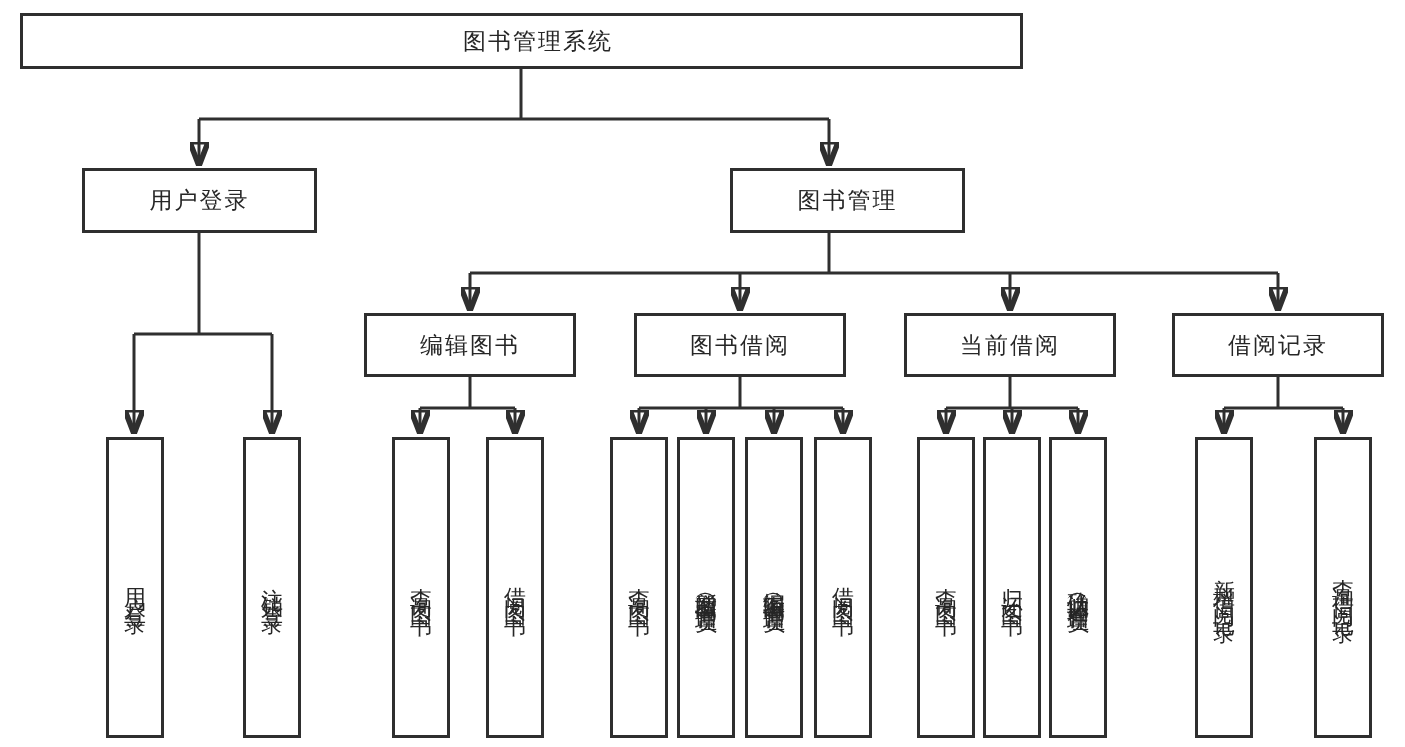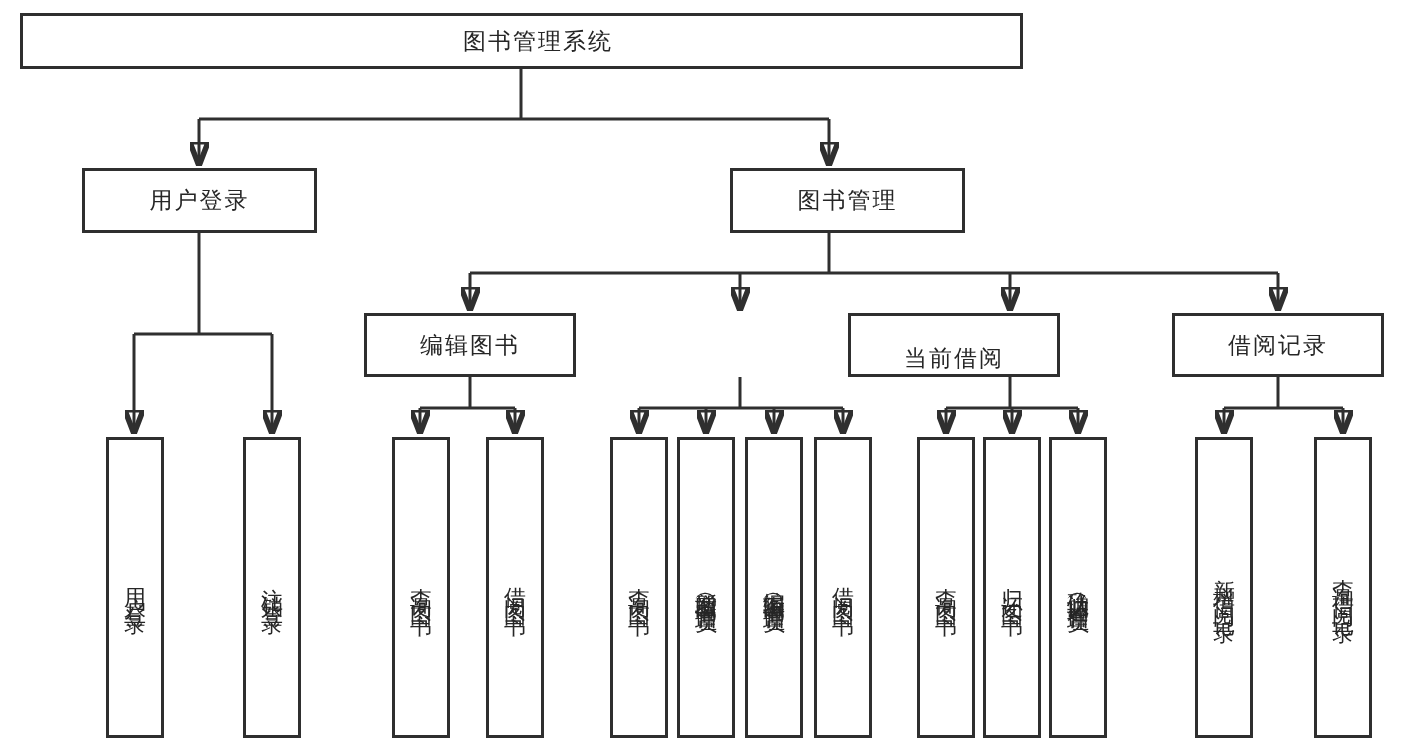--- a/index.html
+++ b/index.html
@@ -45,21 +45,21 @@
   }
   .vtext.tight { letter-spacing: 3px; }
   
   .n-root  { left: 20px;  top: 13px;  width: 1003px; height: 56px; padding-left: 33px; }
   .lv2     { top: 168px; width: 235px; height: 65px; }
   .n-userlogin { left: 82px; }
   .n-bookmgmt  { left: 730px; }
   .lv3     { top: 313px; width: 212px; height: 64px; }
   .n-newbook   { left: 364px; }
   .n-borrow    { left: 634px; }
-  .n-current   { left: 848px; align-items: flex-end; }
+  .n-current   { left: 904px; }
   .n-records   { left: 1172px; }
   .leaf    { top: 437px; width: 58px; height: 301px; }
   .l-a1 { left: 106px; }
   .l-a2 { left: 243px; }
   .l-b1 { left: 392px; }
   .l-b2 { left: 486px; }
   .l-c1 { left: 610px; }
   .l-c2 { left: 677px; }
   .l-c3 { left: 745px; }
   .l-c4 { left: 814px; }
@@ -140,20 +140,23 @@
   <div class="box lv2 n-userlogin">
     <span class="hlabel">用户登录</span>
   </div>
   <div class="box lv2 n-bookmgmt">
     <span class="hlabel">图书管理</span>
   </div>
 
   <div class="box lv3 n-newbook">
     <span class="hlabel">编辑图书</span>
   </div>
+  <div class="box lv3 n-borrow">
+    <span class="hlabel">图书借阅</span>
+  </div>
   <div class="box lv3 n-current">
     <span class="hlabel">当前借阅</span>
   </div>
   <div class="box lv3 n-records">
     <span class="hlabel">借阅记录</span>
   </div>
 
   <div class="box leaf l-a1">
     <span class="vtext">用户登录</span>
   </div>

